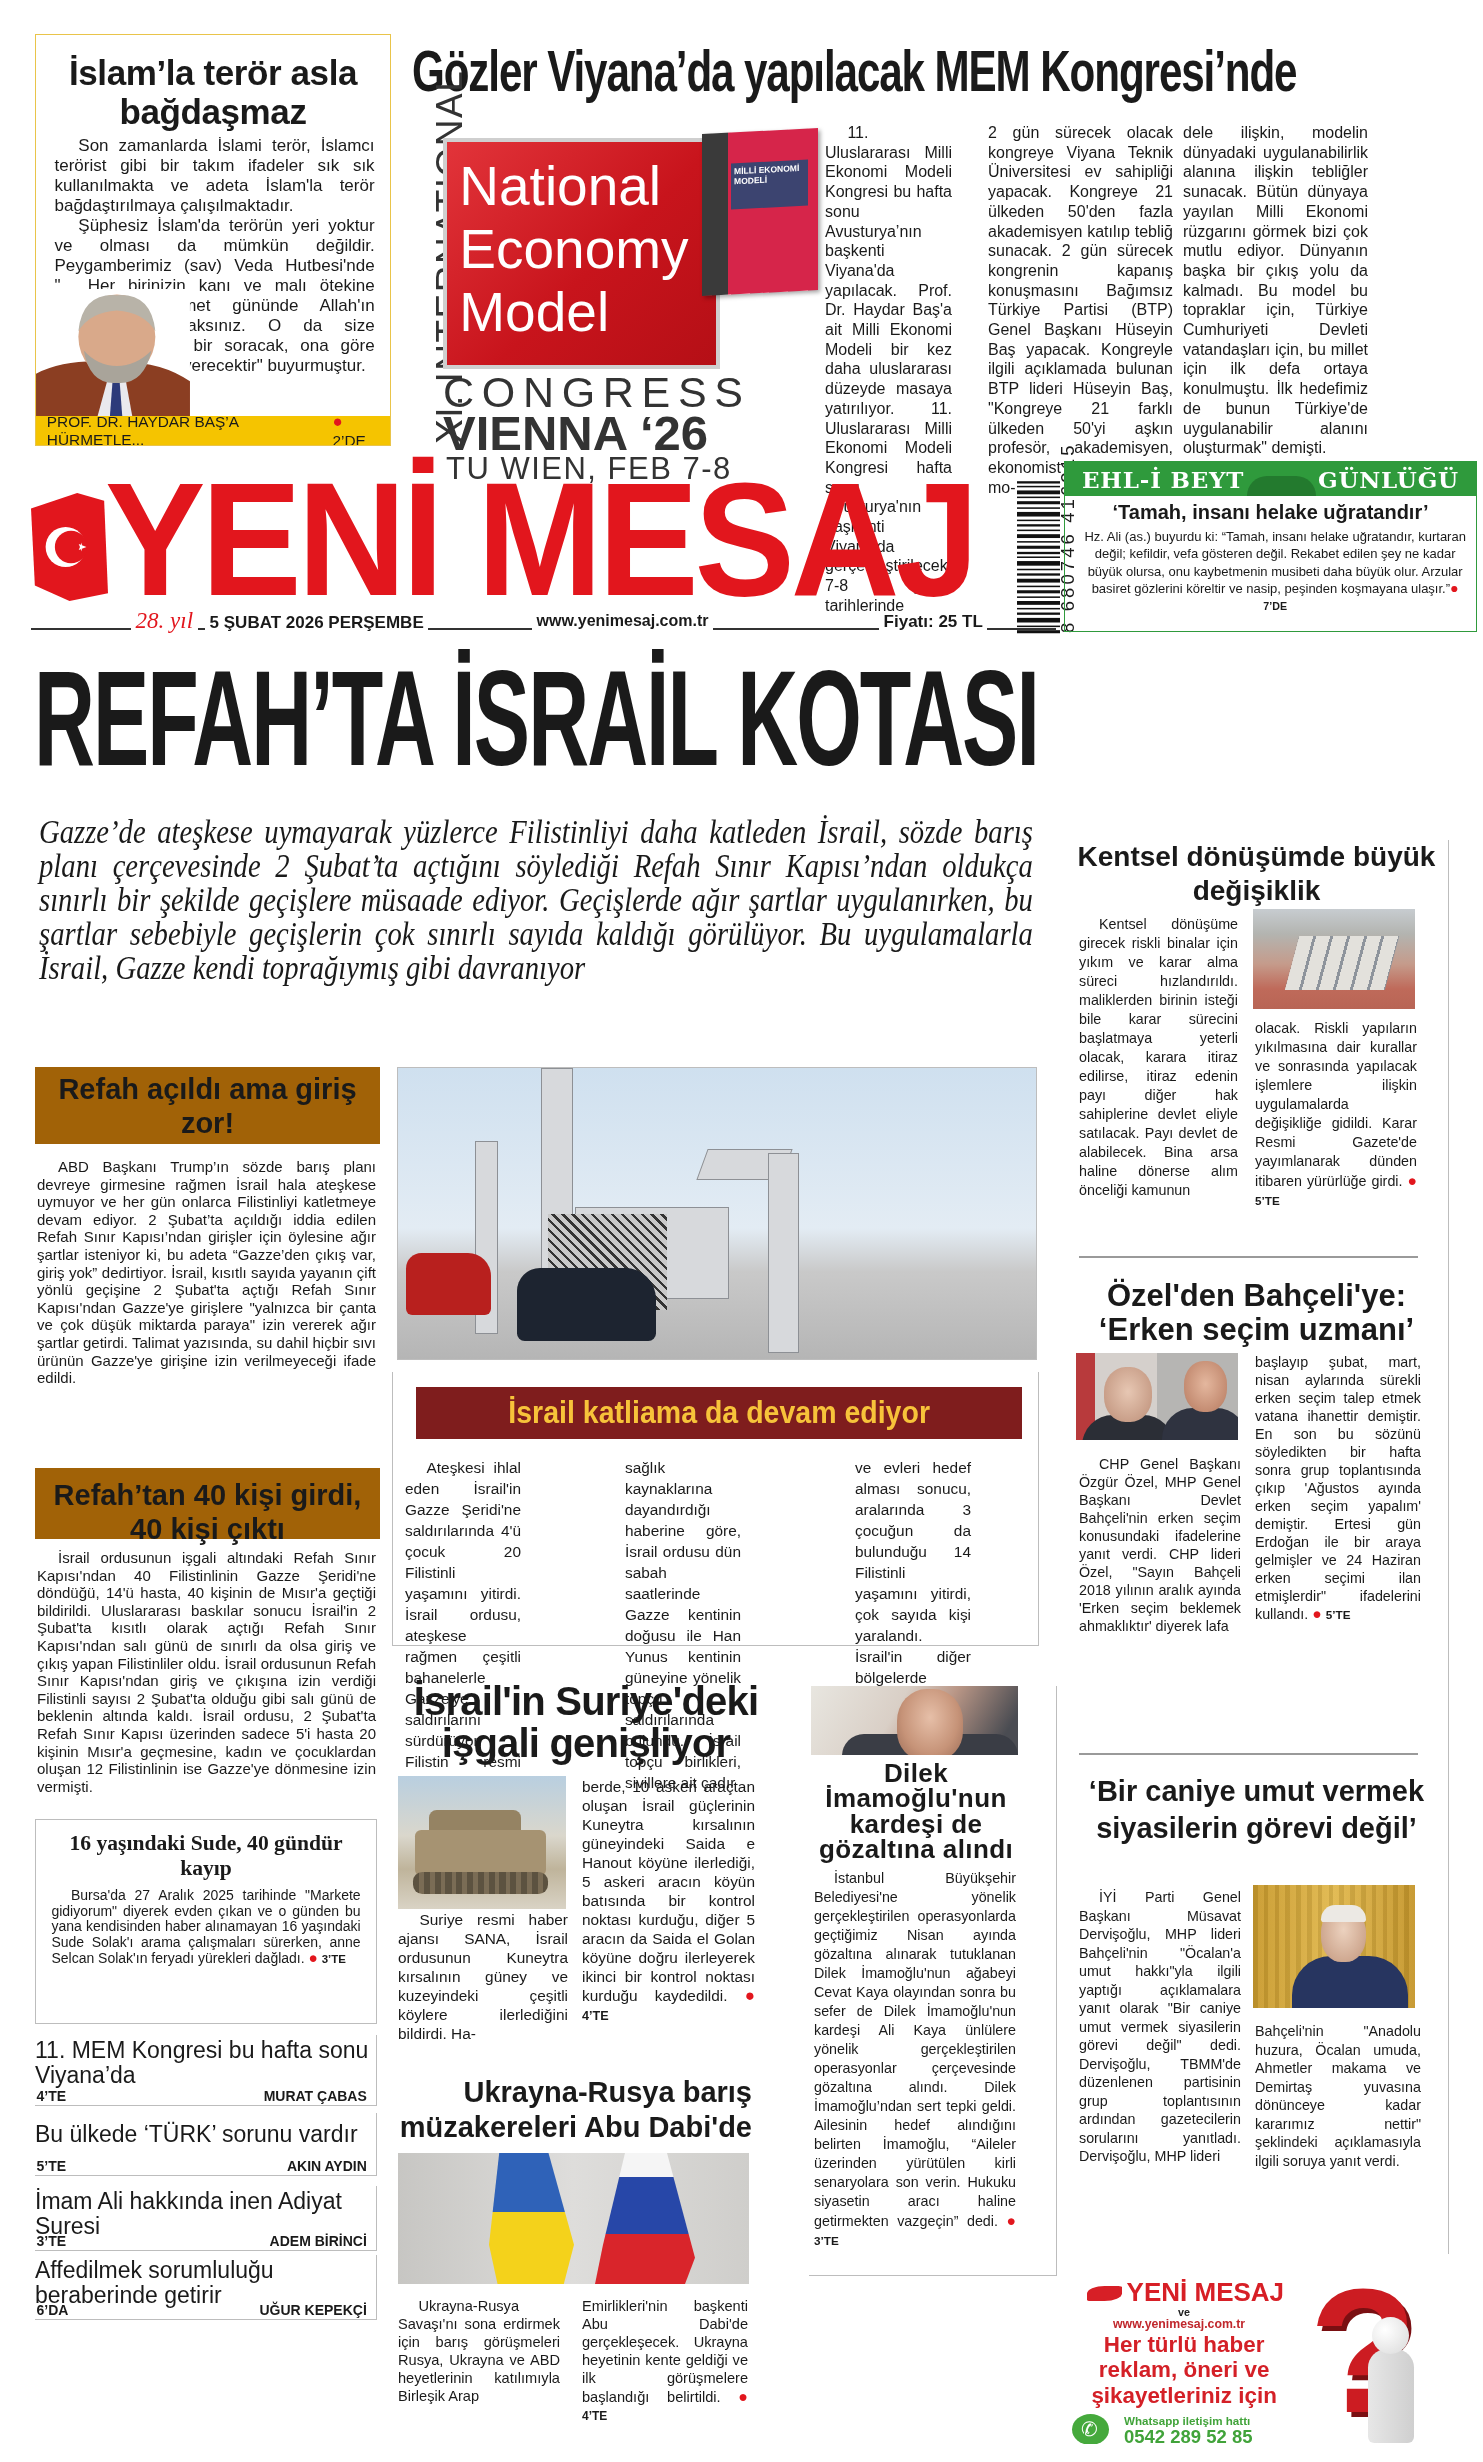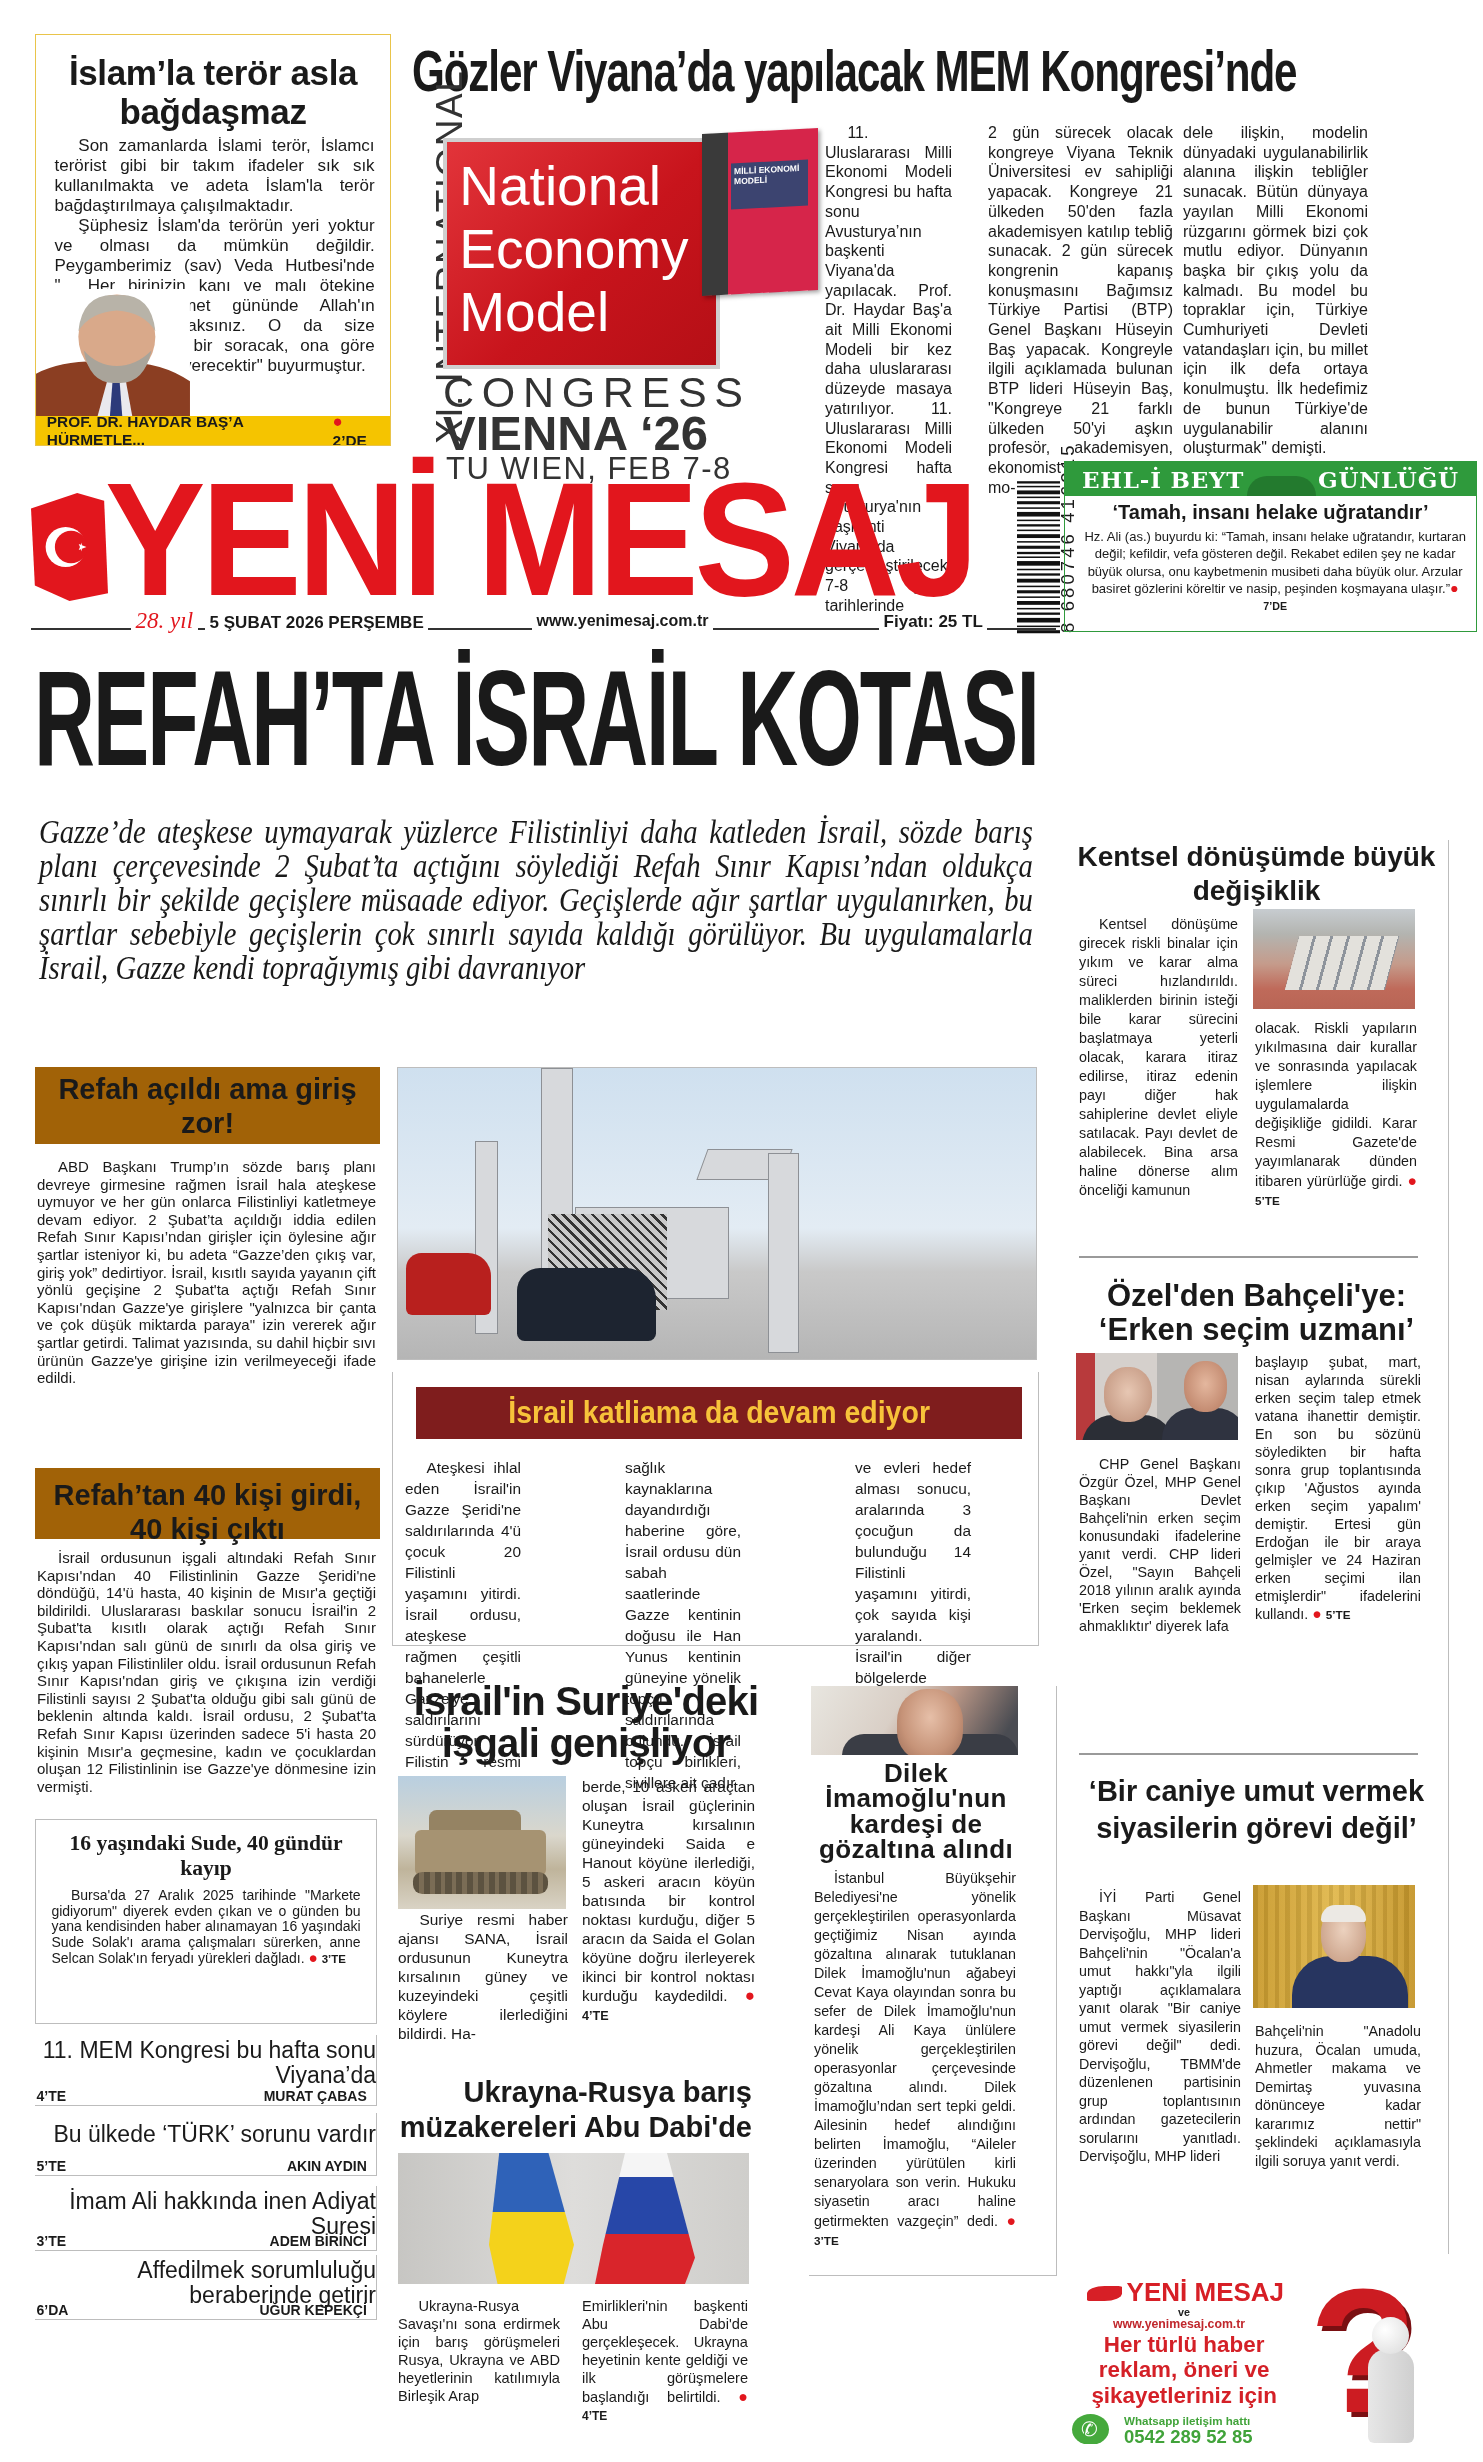--- a/index.html
+++ b/index.html
@@ -12,21 +12,21 @@
   .ref { font-weight: bold; font-size: 0.82em; white-space: nowrap; }
   .dot { color: #e2161d; font-size: 1.1em; }
   .squeeze { display: inline-block; transform-origin: left center; white-space: nowrap; }
 
   
   #box-islam { left: 35px; top: 34px; width: 356px; height: 412px; border: 1.5px solid #e9c44a; background: #fff; overflow: hidden; }
   #box-islam h2 { font-size: 35px; line-height: 39px; text-align: center; font-weight: bold; margin-top: 18px; letter-spacing: -0.4px; }
   #box-islam .txt { font-size: 17px; line-height: 20px; padding: 4.6px 15.4px 0 18.5px; text-align: justify; }
   #box-islam .txt p { text-indent: 1.4em; }
   #box-islam .portrait { left: 0; top: 254px; width: 154px; height: 127px; }
-  #box-islam .footer { left: 0; bottom: 0; width: 100%; height: 29px; background: #f5c400; display: flex; justify-content: flex-start; align-items: center; padding: 0 10.8px; font-weight: bold; font-size: 15.4px; }
+  #box-islam .footer { left: 0; bottom: 0; width: 100%; height: 29px; background: #f5c400; display: flex; justify-content: flex-start; align-items: center; padding: 0 10.8px; font-weight: normal; font-size: 15.4px; }
 
   
   #top-headline { left: 412px; top: 37px; width: 1064px; height: 69px; font-weight: bold; font-size: 57px; line-height: 68px; letter-spacing: -1.5px; overflow: hidden; white-space: nowrap; }
 
   
   #poster { left: 401px; top: 123px; width: 416px; height: 324px; }
   #poster .vert { position: absolute; left: 0; top: 0; width: 31px; height: 324px; }
   #poster .vert span { position: absolute; left: 28px; top: 321px; transform: rotate(-90deg); transform-origin: left top; font-size: 37px; letter-spacing: 1.5px; color: #333; white-space: nowrap; }
   #poster .redsq { left: 42px; top: 15.4px; width: 277px; height: 231px; background: linear-gradient(135deg, #e2343a 0%, #c8141c 55%, #b50f16 100%); border: 4.6px solid #cfcfcf; }
   #poster .redsq div { color: #fff; font-size: 55px; line-height: 63px; padding-left: 12.3px; padding-top: 12.3px; }
@@ -74,21 +74,21 @@
   #refah1-title { left: 35px; top: 1067px; width: 345px; height: 77px; font-size: 29px; line-height: 34px; padding-top: 4.6px; }
   #refah1-body { left: 37px; top: 1158px; width: 339px; font-size: 15px; line-height: 17.6px; }
   #refah2-title { left: 35px; top: 1468px; width: 345px; height: 71px; font-size: 29px; line-height: 34px; padding-top: 10px; }
   #refah2-body { left: 37px; top: 1549px; width: 339px; font-size: 15px; line-height: 17.6px; }
 
   #sude { left: 35px; top: 1819px; width: 342px; height: 205px; border: 1.5px solid #bdbdbd; padding: 10.8px 15.4px 0 15.4px; }
   #sude h4 { font-family: "Liberation Serif", serif; font-weight: bold; font-size: 21.6px; text-align: center; margin-bottom: 7.7px; }
   #sude p { font-size: 14px; line-height: 15.4px; text-align: justify; text-indent: 1.4em; }
 
   .col-teaser { left: 35px; width: 342px; border-right: 1.5px solid #bdbdbd; border-bottom: 1.5px solid #bdbdbd; }
-  .col-teaser .t { text-align: right; font-size: 23px; line-height: 25px; padding-top: 3.1px; }
+  .col-teaser .t { text-align: left; font-size: 23px; line-height: 25px; padding-top: 3.1px; }
   .col-teaser .meta { position: absolute; left: 1.5px; right: 9.2px; bottom: 1.5px; display: flex; justify-content: space-between; font-weight: bold; font-size: 14px; }
   #teaser-0 { top: 2035px; height: 71px; }
   #teaser-1 { top: 2098px; height: 55px; top: 2098px; }
   #teaser-2 { top: 2162px; height: 65px; }
   #teaser-3 { top: 2230px; height: 62px; }
 
   
   #gate-photo { left: 397px; top: 1067px; width: 640px; height: 293px; background: linear-gradient(180deg, #cfe0ef 0%, #e3ecf4 55%, #c9c9c9 70%, #b5b5b5 100%); overflow: hidden; border: 0.8px solid #bdbdbd; }
   #gate-photo .pillar { position: absolute; background: #d7d9dc; border: 1.5px solid #8d9095; }
   #gate-photo .car1 { position: absolute; left: 119px; top: 200px; width: 139px; height: 73px; background: #1d2430; border-radius: 23px 31px 7.7px 7.7px; }

